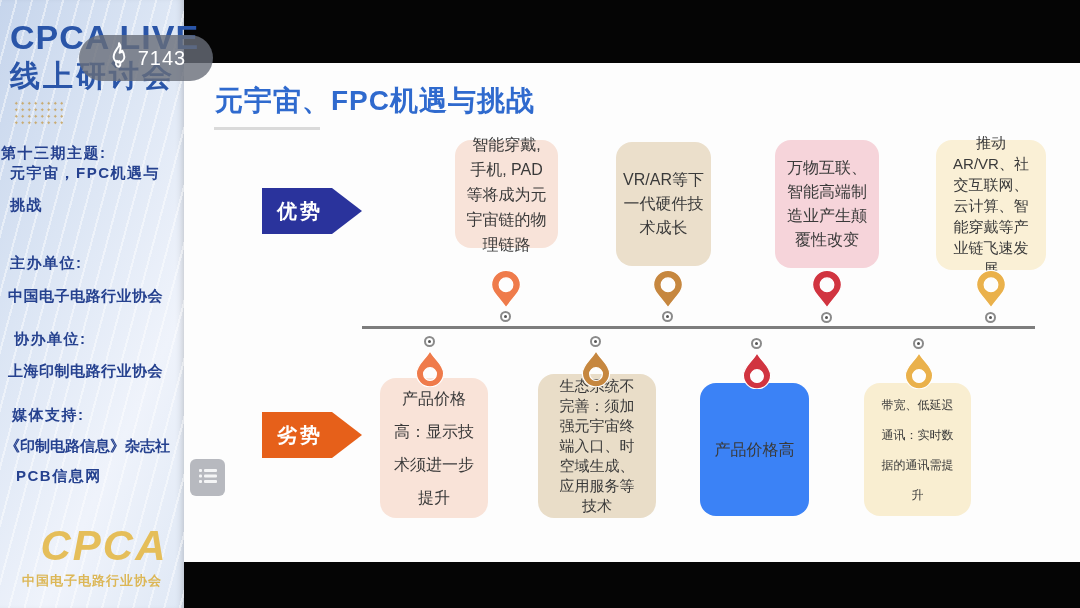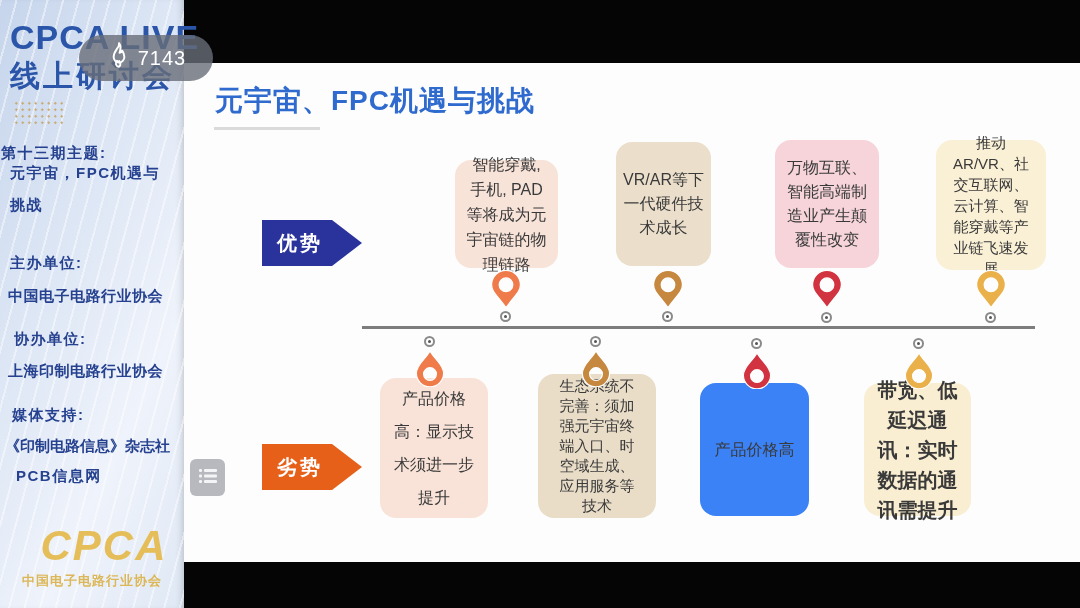--- a/index.html
+++ b/index.html
@@ -40,36 +40,36 @@
   .slide{position:absolute;left:184px;top:63px;width:896px;height:499px;background:#fdfdfd;}
 
   .slide-title{position:absolute;left:215px;top:82px;font-size:28px;font-weight:bold;
     color:#2f6ace;letter-spacing:1px;white-space:nowrap;}
   .title-underline{position:absolute;left:214px;top:127px;width:106px;height:3px;background:#dadada;}
 
   
   .tag{position:absolute;width:100px;height:46px;display:flex;align-items:center;
     justify-content:center;padding-right:24px;box-sizing:border-box;
     clip-path:polygon(0 0,70% 0,100% 50%,70% 100%,0 100%);
-    color:#fff;font-size:20px;font-weight:bold;letter-spacing:3px;margin-top:32px;}
+    color:#fff;font-size:20px;font-weight:bold;letter-spacing:3px;}
   .tag-adv{left:262px;top:188px;background:#2a339c;}
   .tag-dis{left:262px;top:412px;background:#e6601a;}
 
   
   .card{position:absolute;border-radius:16px;display:flex;align-items:center;
     justify-content:center;box-sizing:border-box;color:#3a3a3a;text-align:center;}
   .card span{display:block;}
-  .a0{left:455px;top:140px;width:103px;height:108px;padding:0 10px;font-size:16px;line-height:25px;margin-top:20px;}
+  .a0{left:455px;top:140px;width:103px;height:108px;padding:0 10px;font-size:16px;line-height:25px;}
   .a1{left:616px;top:142px;width:95px;height:124px;padding:0 7px;font-size:16px;line-height:24px;}
   .a2{left:775px;top:140px;width:104px;height:128px;padding:16px 11px;font-size:16px;line-height:24px;}
   .a3{left:936px;top:140px;width:110px;height:130px;padding:0 14px;font-size:15px;line-height:21px;}
   .d0{left:380px;top:378px;width:108px;height:140px;padding:0 13px;font-size:16px;line-height:33px;}
   .d1{left:538px;top:374px;width:118px;height:144px;padding:0 18px;font-size:15px;line-height:20px;}
   .d2{left:700px;top:383px;width:109px;height:133px;padding:0 10px;font-size:16px;line-height:26px;}
-  .d3{left:864px;top:383px;width:107px;height:133px;padding:0 6px;font-size:20px;line-height:30px;font-weight:bold;}
+  .d3{left:864px;top:383px;width:107px;height:133px;padding:0 16px;font-size:12px;line-height:30px;}
 
   
   .tl-line{position:absolute;left:362px;top:326px;width:673px;height:3px;background:#7d7d7d;}
   .dot{position:absolute;width:7px;height:7px;border:2.5px solid #8a8a8a;border-radius:50%;
     background:#fff;}
   .dot:after{content:"";position:absolute;left:2px;top:2px;width:3px;height:3px;
     border-radius:50%;background:#555;}
   .pin{position:absolute;}
   .pin svg{display:block;}
 

